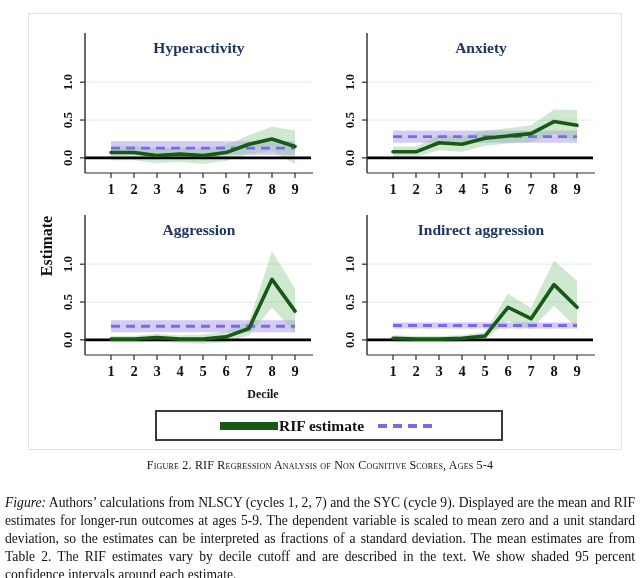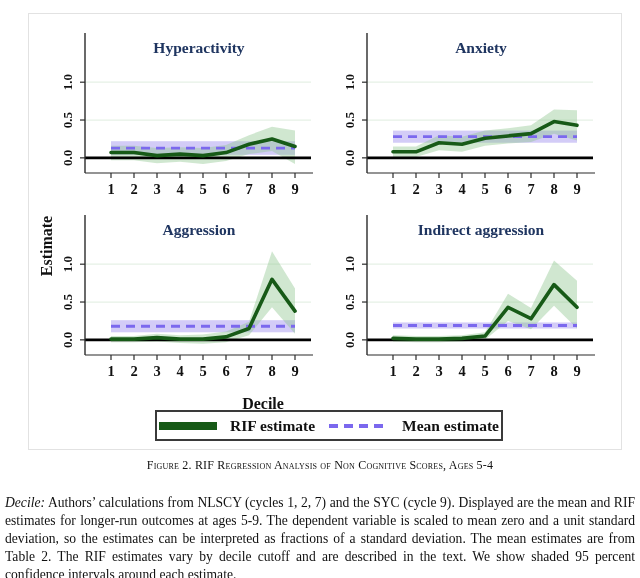--- a/index.html
+++ b/index.html
@@ -13,28 +13,28 @@
   }
   .y-axis-label{
     position:absolute;left:18px;top:232px;transform:translate(-50%,-50%) rotate(-90deg);
     font-size:16px;font-weight:bold;white-space:nowrap;
   }
   .panel{position:absolute;width:280px;height:172px;}
   .panel svg{display:block;width:280px;height:172px;}
   svg text{font-family:"Liberation Serif", serif;}
   .x-axis-label{
     position:absolute;left:28px;top:387px;width:470px;text-align:center;
-    font-size:16px;font-weight:bold;margin-top:8px;
+    font-size:12px;font-weight:bold;
   }
   .legend-box{
     position:absolute;left:155px;top:410px;width:348px;height:31px;
     border:2px solid #3a3a3a;background:#fff;box-sizing:border-box;
     display:flex;align-items:center;justify-content:center;gap:14px;
   }
-  .legend-item{display:flex;align-items:center;gap:13px;}
+  .legend-item{display:flex;align-items:center;gap:1px;}
   .legend-swatch-solid{width:58px;height:8px;background:#175a17;}
   .legend-swatch-dashed{
     width:60px;height:4px;
     background:repeating-linear-gradient(90deg,#7b68ee 0 9px,transparent 9px 15px);
   }
   .legend-label{font-size:15.5px;font-weight:bold;}
   .caption{
     position:absolute;left:0;top:458px;width:640px;text-align:center;
     font-size:12px;font-variant:small-caps;letter-spacing:.2px;
   }
@@ -210,22 +210,21 @@
 
 <div class="x-axis-label">Decile</div>
 
 <div class="legend-box">
   <div class="legend-item">
     <span class="legend-swatch-solid"></span>
     <span class="legend-label">RIF estimate</span>
   </div>
   <div class="legend-item">
     <span class="legend-swatch-dashed"></span>
-    <span class="legend-label">Mean estimate</span>
   </div>
 </div>
 
 <div class="caption">Figure 2. RIF Regression Analysis of Non Cognitive Scores, Ages 5-4</div>
 
 <div class="notes">
-  <span class="it">Decile:</span>
+  <span class="it">Figure:</span>
   <span>Authors’ calculations from NLSCY (cycles 1, 2, 7) and the SYC (cycle 9). Displayed are the mean and RIF estimates for longer-run outcomes at ages 5-9. The dependent variable is scaled to mean zero and a unit standard deviation, so the estimates can be interpreted as fractions of a standard deviation. The mean estimates are from Table 2. The RIF estimates vary by decile cutoff and are described in the text. We show shaded 95 percent confidence intervals around each estimate.</span>
 </div>
 
 </body></html>

